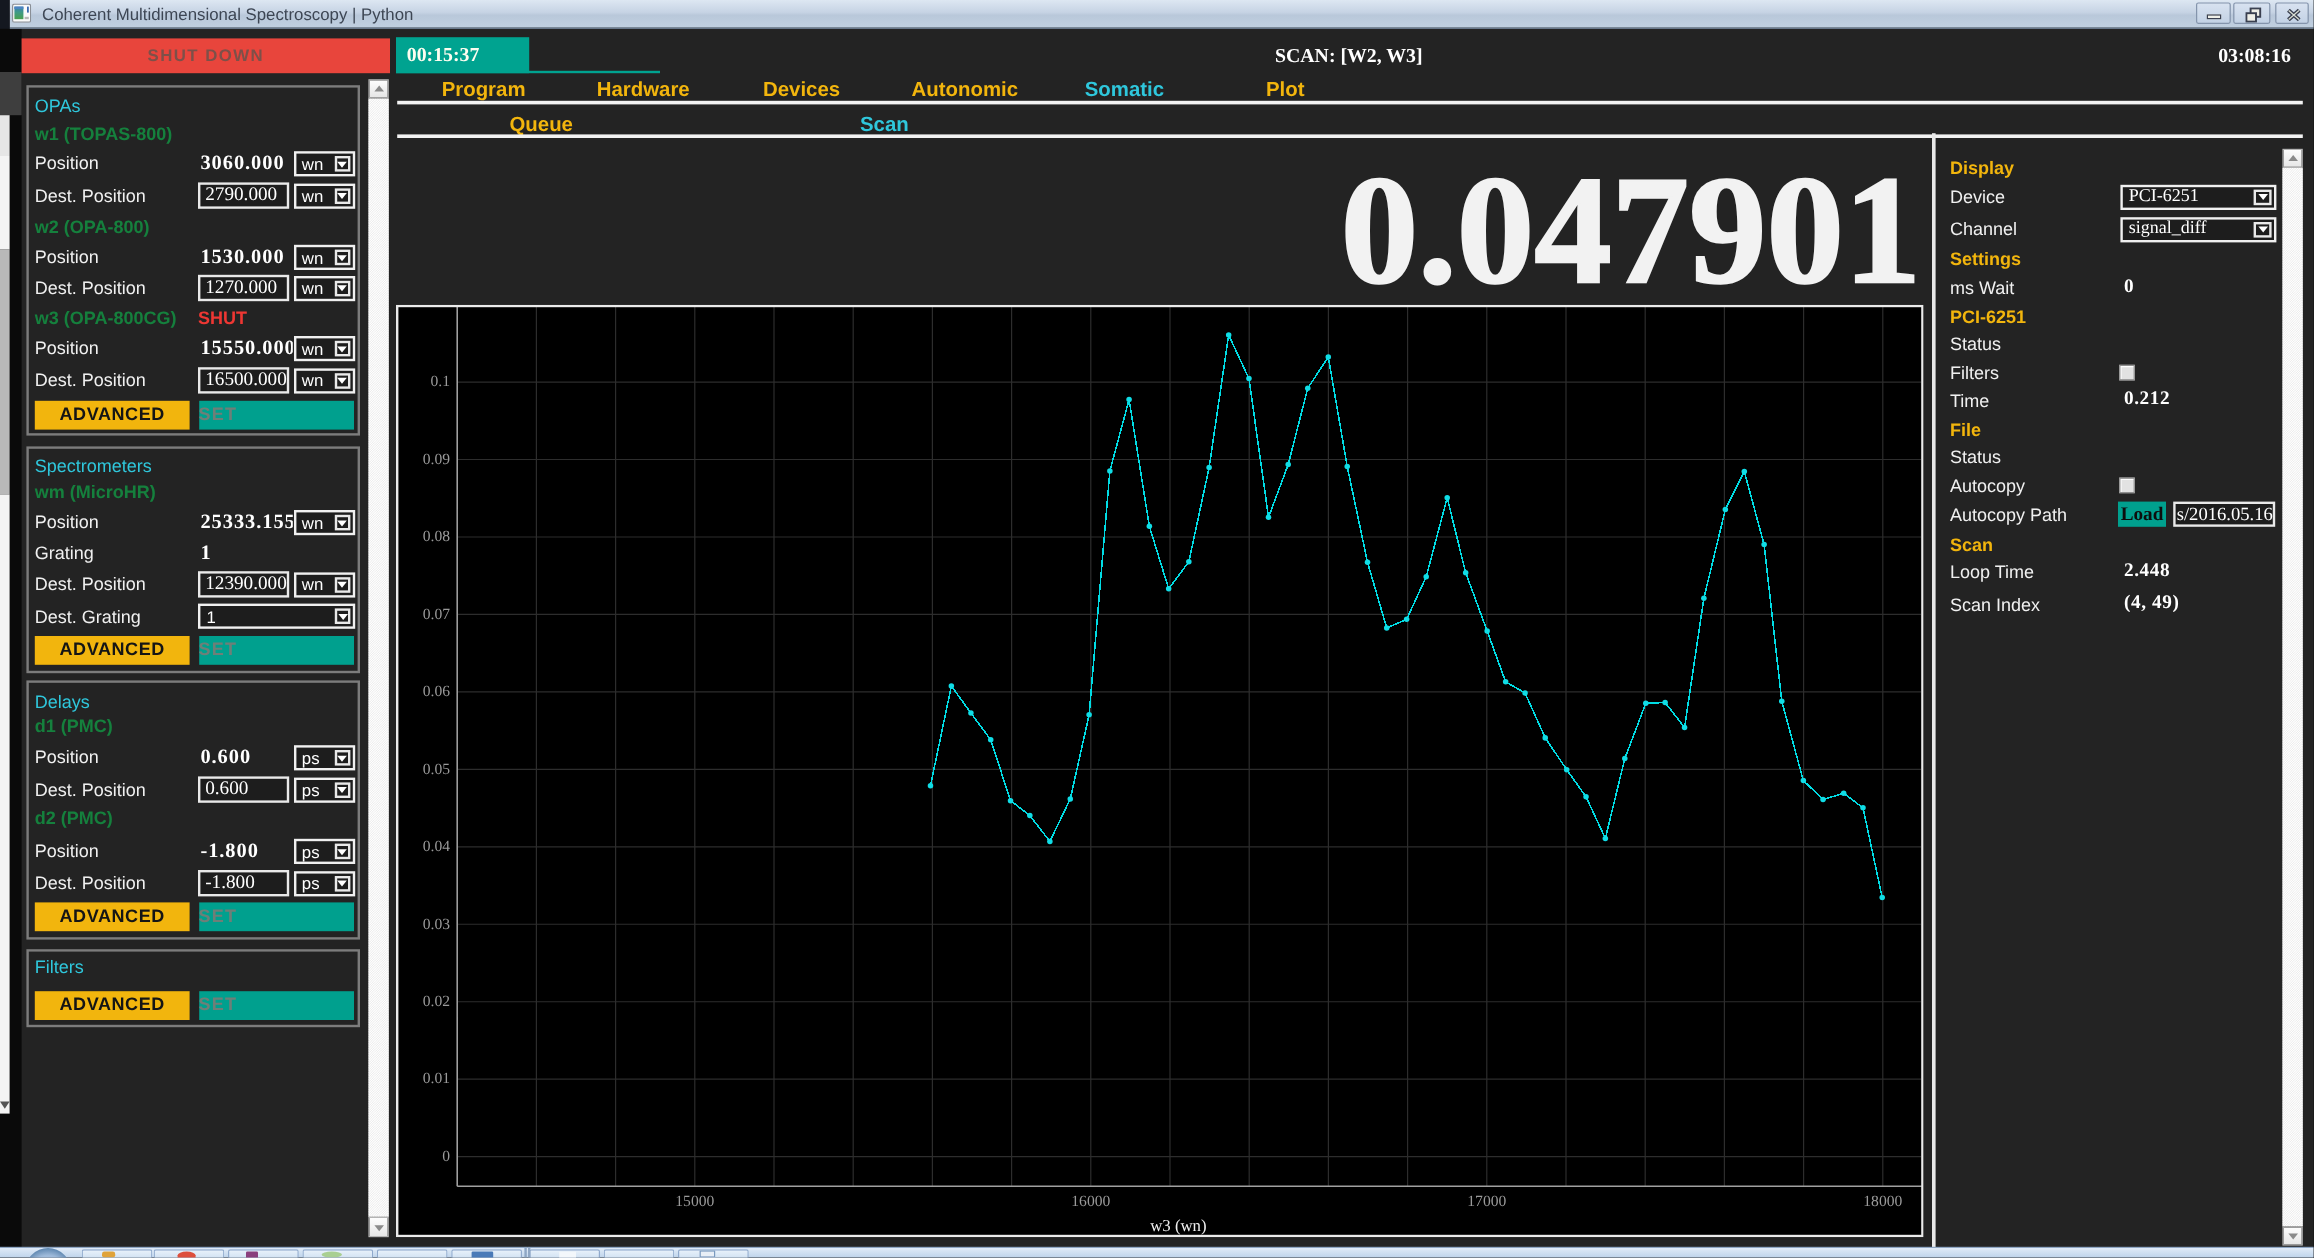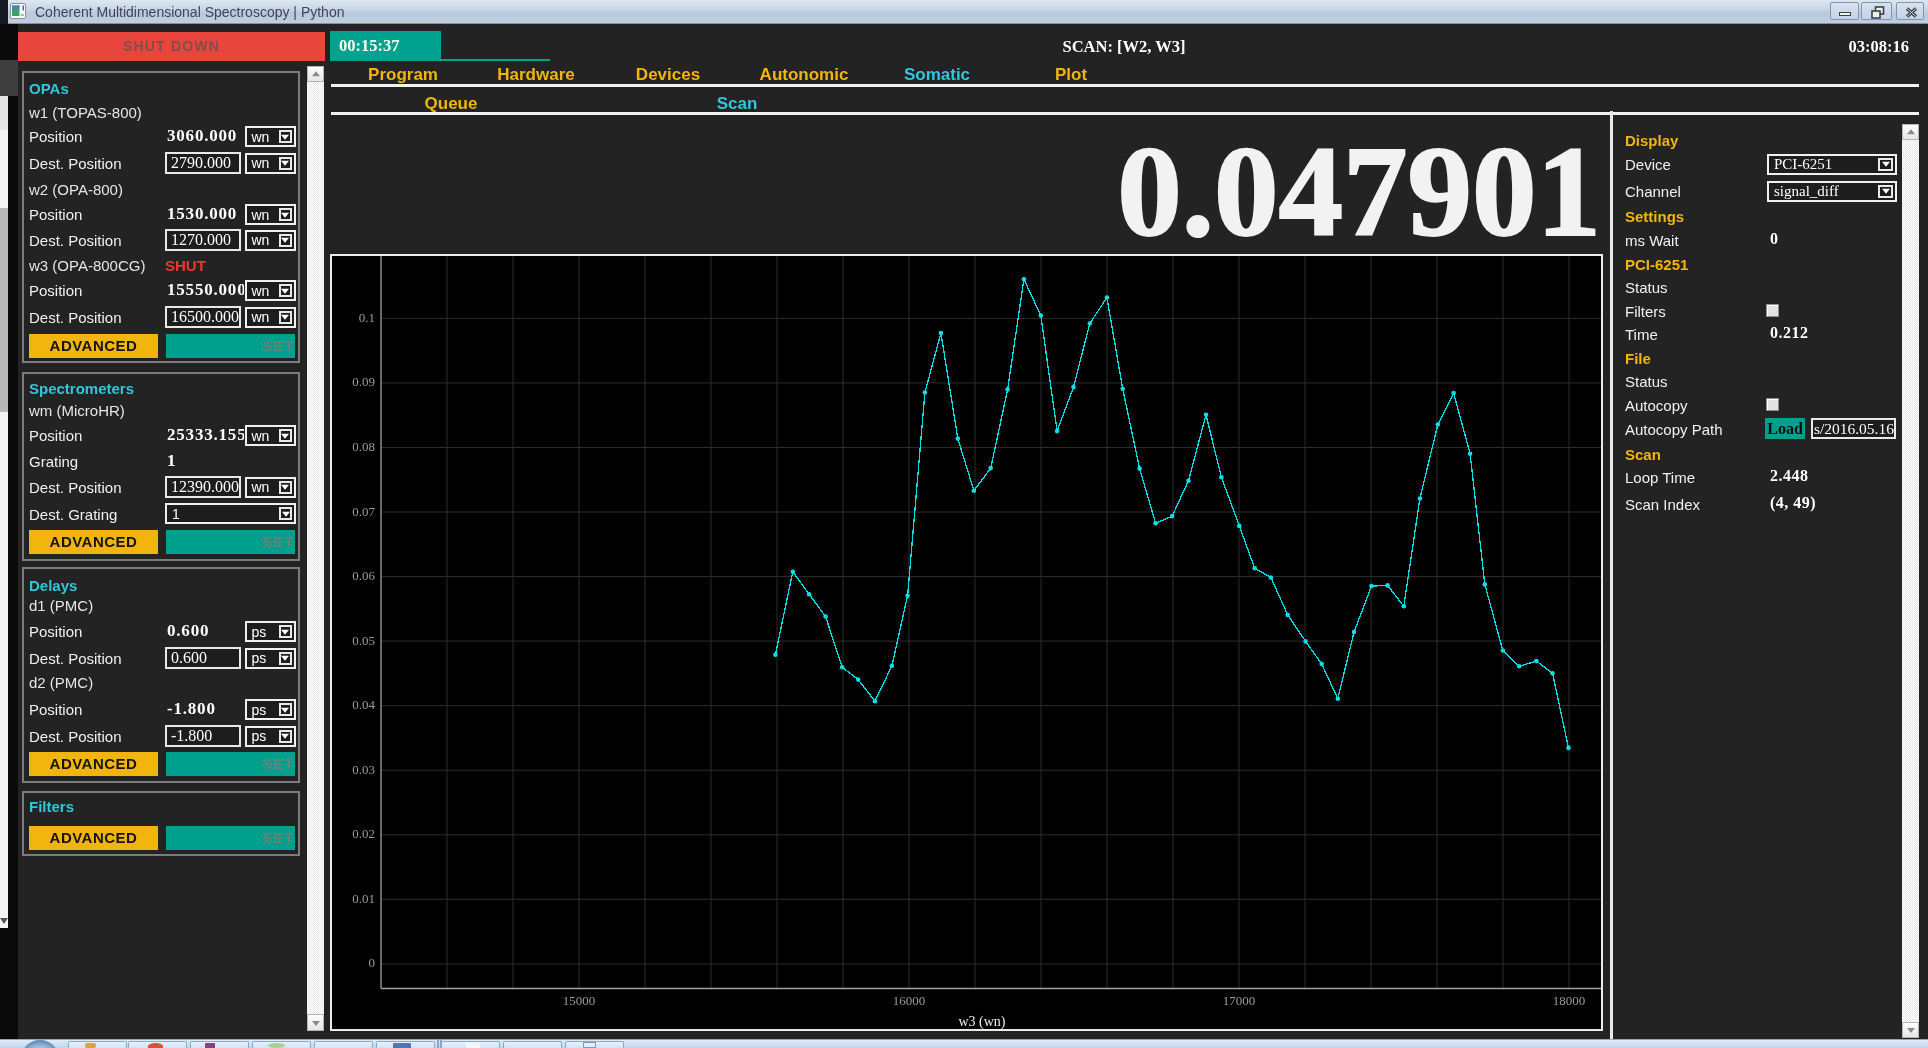--- a/index.html
+++ b/index.html
@@ -1,31 +1,31 @@
 <!DOCTYPE html>
 <html><head><meta charset="utf-8"><style>
 *{margin:0;padding:0;box-sizing:border-box}
 html,body{width:1928px;height:1048px;overflow:hidden;background:#0c0c0c;
 font-family:"Liberation Sans",sans-serif;}
 .a{position:absolute}
 .lbl{font-size:15px;color:#f0f0f0;white-space:nowrap}
-.hdr{font-size:15px;font-weight:bold;color:#2fc7dc;white-space:nowrap}
-.dev{font-size:15px;font-weight:normal;color:#e5e5e5;white-space:nowrap}
+.hdr{font-size:15px;font-weight:normal;color:#2fc7dc;white-space:nowrap}
+.dev{font-size:15px;font-weight:bold;color:#15803d;white-space:nowrap}
 .val{font-family:"Liberation Serif",serif;font-weight:bold;font-size:17px;color:#fff;
 letter-spacing:0.8px;white-space:nowrap;overflow:hidden}
 .box{border:2px solid #7c7c7c}
 .dd{border:2px solid #f0f0f0;background:#1d1d1d}
 .ddt{position:absolute;left:5px;top:50%;transform:translateY(-50%);font-size:14px;color:#fff}
 .arr{position:absolute;right:2px;top:2px;bottom:2px;width:13px;border:2px solid #e9e9e9;background:#1d1d1d}
 .tri{position:absolute;left:50%;top:50%;transform:translate(-50%,-45%);width:0;height:0;
 border-left:4.5px solid transparent;border-right:4.5px solid transparent;border-top:5.5px solid #fff}
 .inp{border:2px solid #e9e9e9;background:#1d1d1d;font-family:"Liberation Serif",serif;
 font-size:16px;color:#fff;padding-left:4px;white-space:nowrap;overflow:hidden}
 .advb{background:#f2b50d;color:#151515;font-weight:bold;font-size:15px;text-align:center;letter-spacing:0.5px}
-.setb{background:#00a08e;color:#6e7f78;font-weight:bold;font-size:15px;text-align:right;letter-spacing:1px}
+.setb{background:#00a08e;color:#6e7f78;font-weight:bold;font-size:15px;text-align:left;letter-spacing:1px}
 .tab{font-family:Liberation Sans, sans-serif;font-size:17px;line-height:1;font-weight:bold;color:#f2b50d;transform:translateX(-50%);white-space:nowrap}
 .cy{color:#2fc7dc}
 .cb{width:13px;height:13px;background:#e2e2e2;border:1px solid #8f8f8f;box-shadow:inset 1px 1px 0 #fff}
 .rl{font-size:15px;color:#f0f0f0;white-space:nowrap}
 .rv{font-family:"Liberation Serif",serif;font-weight:bold;font-size:16px;color:#fff;letter-spacing:0.5px;white-space:nowrap}
 .rh{font-size:15px;font-weight:bold;color:#f2b50d;white-space:nowrap}
 .sbb{background:linear-gradient(#fdfdfd,#e6e6e6);border:1px solid #b4b4b4}
 .chk{background-color:#fff;background-image:linear-gradient(45deg,#e9e9e9 25%,transparent 25%,transparent 75%,#e9e9e9 75%),linear-gradient(45deg,#e9e9e9 25%,transparent 25%,transparent 75%,#e9e9e9 75%);background-size:2px 2px;background-position:0 0,1px 1px}
 .sbtri-u{position:absolute;left:50%;top:50%;transform:translate(-50%,-55%);width:0;height:0;
 border-left:4px solid transparent;border-right:4px solid transparent;border-bottom:5px solid #8a8a8a}

